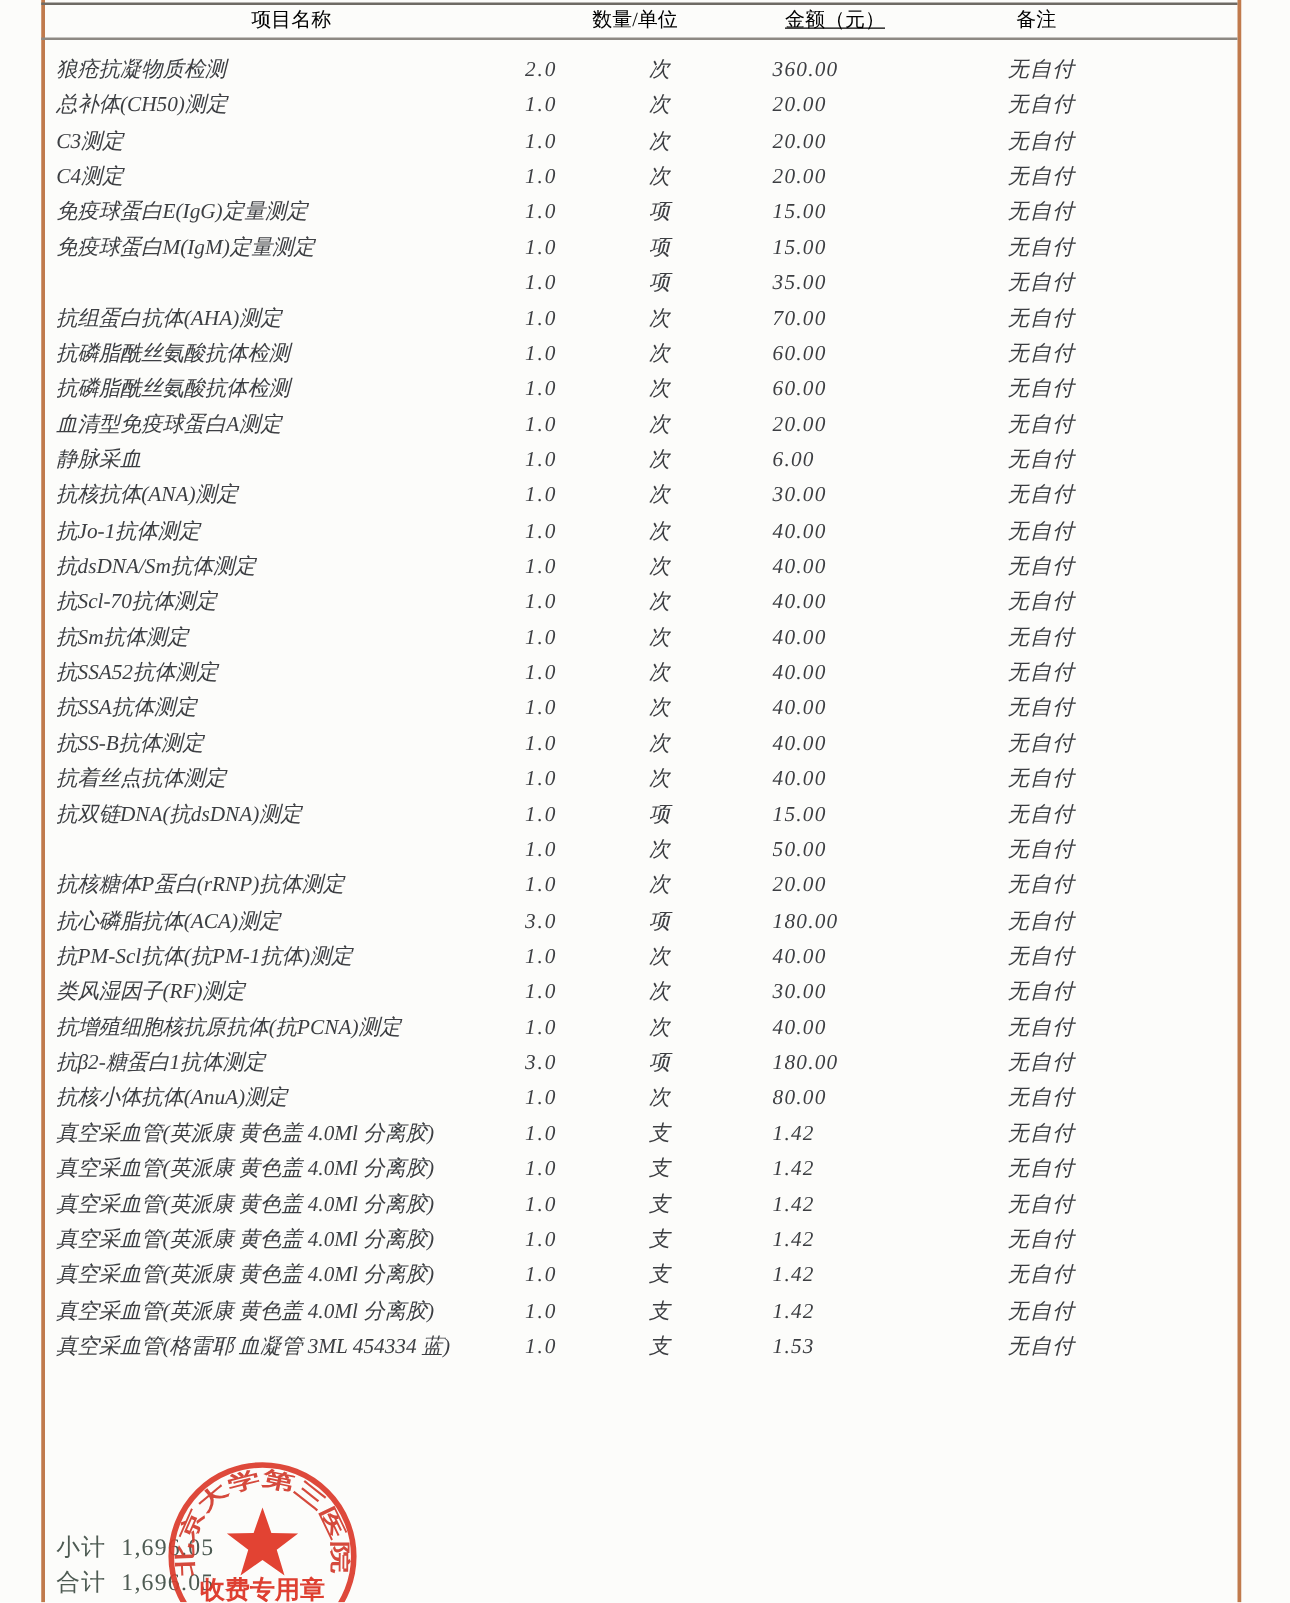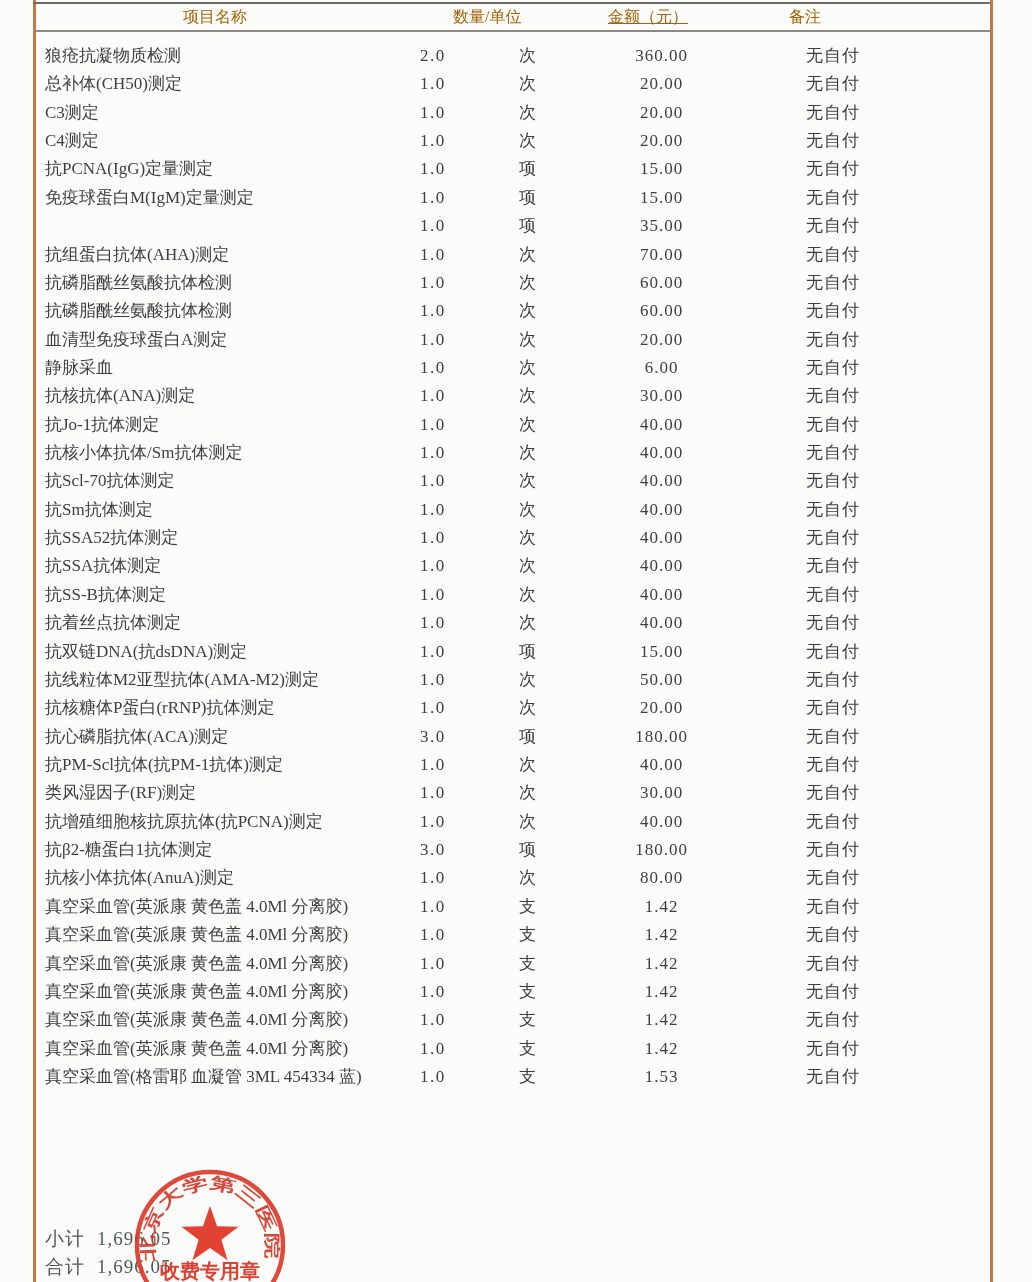--- a/index.html
+++ b/index.html
@@ -16,37 +16,37 @@
   }
   
   .border-v{position:absolute;top:0;bottom:0;width:3px;background:#c07a4c;}
   .border-left{left:33px;}
   .border-right{left:990px;}
   .top-line{position:absolute;left:33px;width:957px;top:2px;height:2px;background:#6e6a64;}
   .header-line{position:absolute;left:33px;width:957px;top:30px;height:2px;background:#8d8983;}
   
   .col-header{
     position:absolute;top:6px;height:22px;line-height:22px;
-    font-size:16px;color:#a16207;white-space:nowrap;
+    font-size:16px;color:#000000;text-align:center;white-space:nowrap;
   }
   .h-name{left:183px;width:100px;}
   .h-qty{left:453px;width:110px;}
   .h-amt{left:608px;width:120px;text-decoration:underline;}
   .h-rem{left:789px;width:80px;}
   
-  .tbody{position:absolute;top:42px;left:0;right:0;}
+  .tbody{position:absolute;top:42px;left:0;right:0;font-style:italic;}
   .row{position:relative;height:28.36px;}
   .c{
     position:absolute;top:0;line-height:28.36px;white-space:nowrap;
     font-size:17px;color:#3c3e42;
   }
   .c-name{left:45px;}
   .c-qty{left:420px;width:88px;text-align:left;letter-spacing:1.5px;}
   .c-unit{left:519px;}
-  .c-amt{left:589px;width:145px;text-align:center;letter-spacing:1px;}
+  .c-amt{left:618px;width:145px;text-align:left;letter-spacing:1px;}
   .c-rem{left:806px;letter-spacing:1px;}
   
   .sum-line{
     position:absolute;left:45px;height:26px;line-height:26px;
     font-size:19px;color:#4d5a52;letter-spacing:1px;white-space:nowrap;
   }
   .sum-subtotal{top:1226px;}
   .sum-total{top:1254px;}
   .sum-line .val{margin-left:12px;}
   
@@ -90,21 +90,21 @@
         <span class="c c-rem">无自付</span>
       </div>
       <div class="row">
         <span class="c c-name">C4测定</span>
         <span class="c c-qty">1.0</span>
         <span class="c c-unit">次</span>
         <span class="c c-amt">20.00</span>
         <span class="c c-rem">无自付</span>
       </div>
       <div class="row">
-        <span class="c c-name">抗PCNA(IgG)定量测定</span>
+        <span class="c c-name">免疫球蛋白E(IgG)定量测定</span>
         <span class="c c-qty">1.0</span>
         <span class="c c-unit">项</span>
         <span class="c c-amt">15.00</span>
         <span class="c c-rem">无自付</span>
       </div>
       <div class="row">
         <span class="c c-name">免疫球蛋白M(IgM)定量测定</span>
         <span class="c c-qty">1.0</span>
         <span class="c c-unit">项</span>
         <span class="c c-amt">15.00</span>
@@ -159,21 +159,21 @@
         <span class="c c-rem">无自付</span>
       </div>
       <div class="row">
         <span class="c c-name">抗Jo-1抗体测定</span>
         <span class="c c-qty">1.0</span>
         <span class="c c-unit">次</span>
         <span class="c c-amt">40.00</span>
         <span class="c c-rem">无自付</span>
       </div>
       <div class="row">
-        <span class="c c-name">抗核小体抗体/Sm抗体测定</span>
+        <span class="c c-name">抗dsDNA/Sm抗体测定</span>
         <span class="c c-qty">1.0</span>
         <span class="c c-unit">次</span>
         <span class="c c-amt">40.00</span>
         <span class="c c-rem">无自付</span>
       </div>
       <div class="row">
         <span class="c c-name">抗Scl-70抗体测定</span>
         <span class="c c-qty">1.0</span>
         <span class="c c-unit">次</span>
         <span class="c c-amt">40.00</span>
@@ -215,21 +215,20 @@
         <span class="c c-rem">无自付</span>
       </div>
       <div class="row">
         <span class="c c-name">抗双链DNA(抗dsDNA)测定</span>
         <span class="c c-qty">1.0</span>
         <span class="c c-unit">项</span>
         <span class="c c-amt">15.00</span>
         <span class="c c-rem">无自付</span>
       </div>
       <div class="row">
-        <span class="c c-name">抗线粒体M2亚型抗体(AMA-M2)测定</span>
         <span class="c c-qty">1.0</span>
         <span class="c c-unit">次</span>
         <span class="c c-amt">50.00</span>
         <span class="c c-rem">无自付</span>
       </div>
       <div class="row">
         <span class="c c-name">抗核糖体P蛋白(rRNP)抗体测定</span>
         <span class="c c-qty">1.0</span>
         <span class="c c-unit">次</span>
         <span class="c c-amt">20.00</span>

